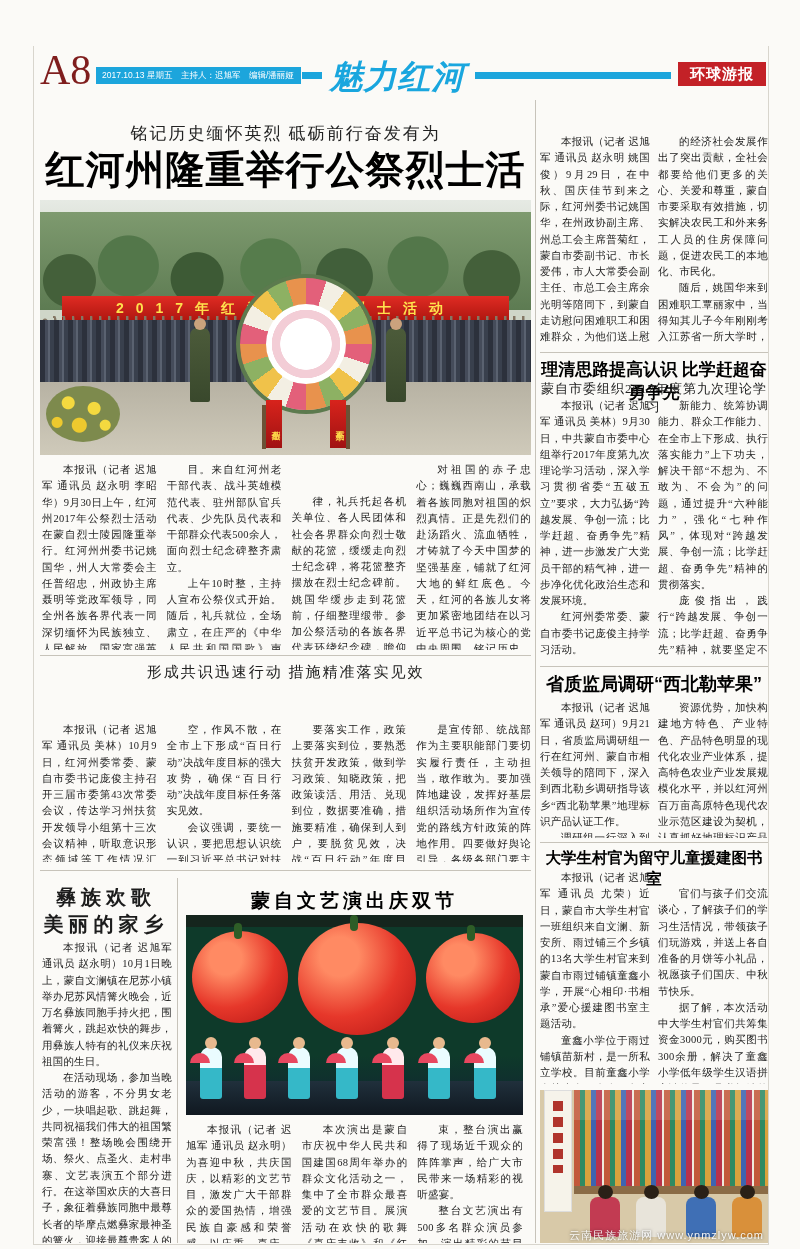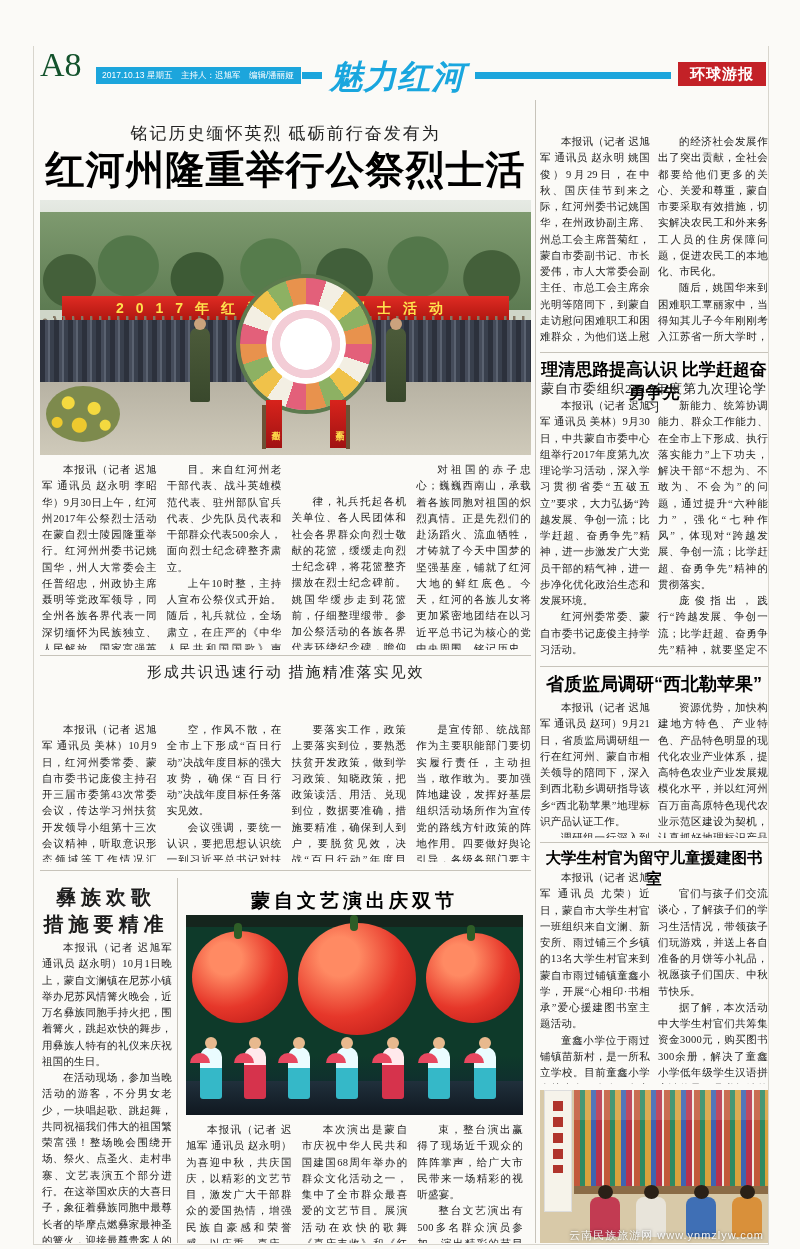--- a/index.html
+++ b/index.html
@@ -1,20 +1,20 @@
 <!DOCTYPE html>
 <html><head>
 <meta charset="utf-8">
 <style>
   html,body{margin:0;padding:0;background:#e9e7e2;}
   .page{position:relative;width:800px;height:1249px;background:#fbfaf7;margin:0 auto;overflow:hidden;
         font-family:"Liberation Serif","DejaVu Serif",serif;color:#1c1c1c;}
   .frame{position:absolute;left:33px;top:46px;width:734px;height:1198px;border-left:1px solid #d8d5cd;border-right:1px solid #d8d5cd;border-bottom:1px solid #d8d5cd;pointer-events:none;}
   
-  .edition{position:absolute;left:40px;top:46px;font-size:34px;font-family:"Liberation Serif",serif;color:#14532d;}
+  .edition{position:absolute;left:40px;top:46px;font-size:42px;font-family:"Liberation Serif",serif;color:#7f1d1d;}
   .datebar{position:absolute;left:96px;top:67px;width:205px;height:17px;background:#1ca5dc;color:#fff;
            font-family:"Liberation Sans","DejaVu Sans",sans-serif;font-size:8.5px;line-height:17px;padding:0 6px;box-sizing:border-box;white-space:nowrap;overflow:hidden;}
   .cyanline{position:absolute;top:72px;height:7px;background:#1ca5dc;}
   .sectiontitle{position:absolute;left:325px;top:55px;width:145px;text-align:center;font-family:"Liberation Sans","DejaVu Sans",sans-serif;
            font-weight:bold;font-size:33px;color:#19a6de;letter-spacing:1px;font-style:italic;}
   .masthead{position:absolute;left:678px;top:62px;width:88px;height:24px;background:#c32127;color:#fff;
            font-family:"Liberation Sans","DejaVu Sans",sans-serif;font-weight:bold;font-size:15px;line-height:24px;text-align:center;letter-spacing:1px;}
   
   .kicker{position:absolute;text-align:center;font-size:17px;letter-spacing:2px;color:#222;}
   .headline{position:absolute;text-align:center;font-family:"Liberation Sans","DejaVu Sans",sans-serif;font-weight:900;color:#000;}
@@ -155,21 +155,21 @@
         <p>是宣传部、统战部作为主要职能部门要切实履行责任，主动担当，敢作敢为。要加强阵地建设，发挥好基层组织活动场所作为宣传党的路线方针政策的阵地作用。四要做好舆论引导，各级各部门要主动参与、主动担当，在各种媒体上要有自己的话语权和声音，确保党的声音传达到千家万户。</p>
       </div>
   </div>
 
   <div class="rule-h" style="left:40px;top:870px;width:491px;"></div>
   <div class="rule-v" style="left:177px;top:878px;height:365px;"></div>
   <div class="rule-v" style="left:535px;top:100px;height:1143px;"></div>
 
   <div class="yizu-title">
     <div>彝族欢歌</div>
-    <div>措施要精准</div>
+    <div>美丽的家乡</div>
   </div>
   <div class="body" style="left:42px;top:940px;width:130px;height:303px;">
     <div class="col" style="width:130px;">
         <p>本报讯（记者 迟旭军 通讯员 赵永明）10月1日晚上，蒙自文澜镇在尼苏小镇举办尼苏风情篝火晚会，近万名彝族同胞手持火把，围着篝火，跳起欢快的舞步，用彝族人特有的礼仪来庆祝祖国的生日。</p>
         <p>在活动现场，参加当晚活动的游客，不分男女老少，一块唱起歌、跳起舞，共同祝福我们伟大的祖国繁荣富强！整场晚会围绕开场、祭火、点圣火、走村串寨、文艺表演五个部分进行。在这举国欢庆的大喜日子，象征着彝族同胞中最尊长者的毕摩点燃彝家最神圣的篝火，迎接最尊贵客人的到来！大家深刻感到，熊熊燃烧的篝火和欢快跳动的火焰，昭示着一年的丰收和希望。</p>
       </div>
   </div>
 
   <div class="headline" style="left:186px;top:888px;width:337px;font-size:19px;letter-spacing:4px;">蒙自文艺演出庆双节</div>
   <div class="photo2">

